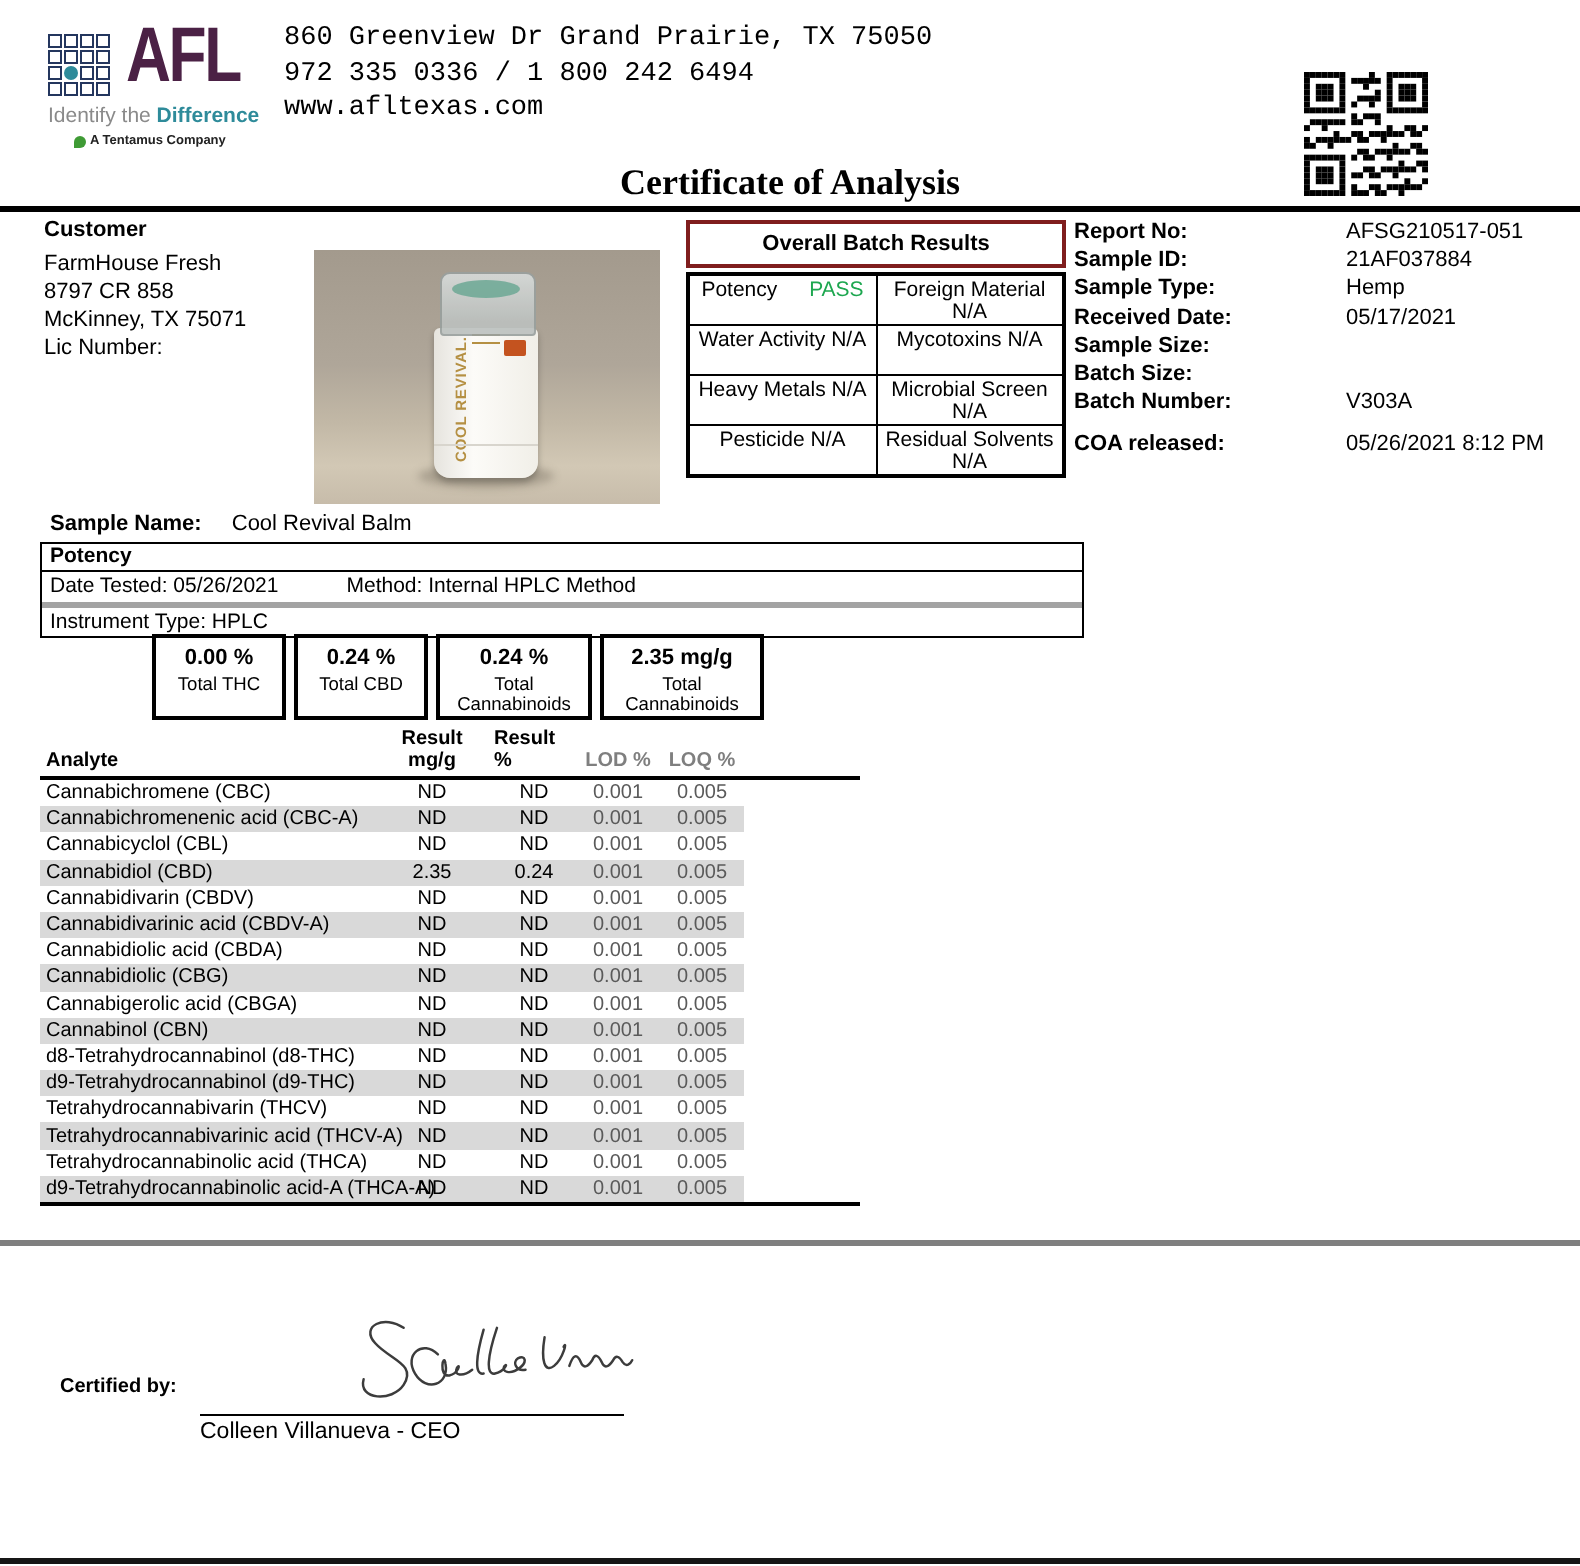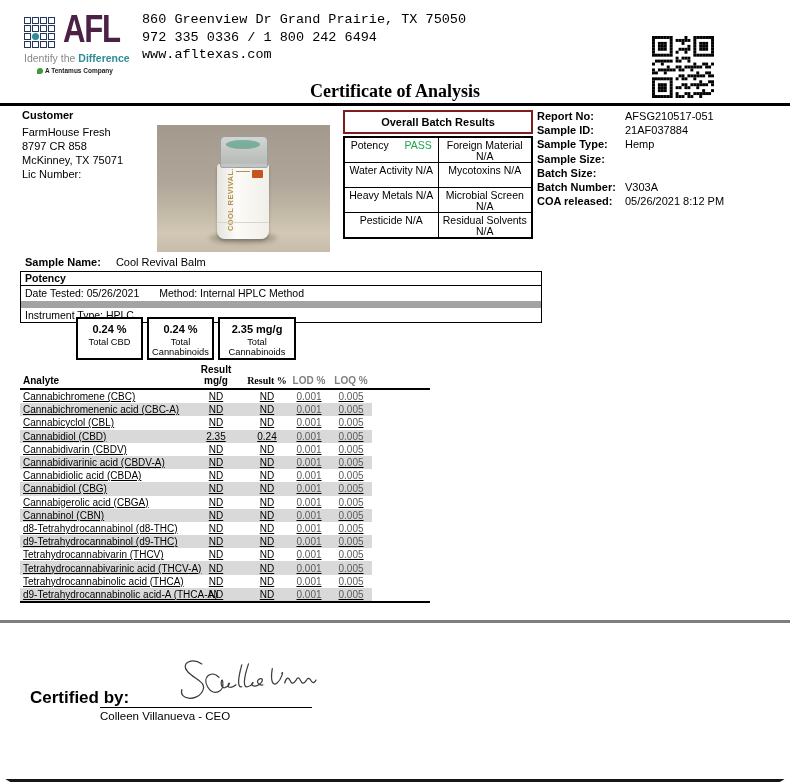--- a/index.html
+++ b/index.html
@@ -1,17 +1,17 @@
 <!DOCTYPE html>
 <html style="--pass-green: #1ea750; --afl-plum: #4b2145; --brand-teal: #2e8b9a; --row-shade: #d9d9d9;"><head>
 <meta charset="utf-8">
 <style>
   html,body{margin:0;padding:0;background:#fff;}
   .page{position:relative;width:790px;height:783px;background:#fff;overflow:hidden;
-        font-family:"Liberation Sans",sans-serif;color:#000;border-radius:16px;}
+        font-family:"Liberation Sans",sans-serif;color:#000;}
 
   
   .logo-block{position:absolute;left:24px;top:16px;width:120px;height:62px;}
   .logo-grid{position:absolute;left:0;top:1px;display:grid;grid-template-columns:repeat(4,7px);grid-auto-rows:7px;gap:1px;}
   .logo-grid i{width:5px;height:5px;border:1.4px solid #24365e;display:block;}
   .logo-grid i.dot{border:none;background:var(--brand-teal);border-radius:50%;width:7.5px;height:7.5px;margin:-0.5px;}
   .afl-acronym{position:absolute;left:39px;top:-9px;font-size:38px;font-weight:bold;color:var(--afl-plum);
                transform:scale(0.82,1.02);transform-origin:left top;letter-spacing:-1.5px;}
   .tagline{position:absolute;left:0;top:36px;font-size:10.5px;color:#8a8a8a;white-space:nowrap;}
   .tagline .tag-diff{color:var(--brand-teal);font-weight:bold;}
@@ -50,60 +50,60 @@
 
   
   .batch{position:absolute;left:343px;top:110px;width:190px;}
   .batch-header{border:2px solid #7f1d1d;font-weight:bold;font-size:11px;text-align:center;padding:4px 0;background:#fff;}
   .batch-grid{display:grid;grid-template-columns:1fr 1fr;gap:1px;background:#000;border:2px solid #000;margin-top:2px;}
   .batch-cell{background:#fff;text-align:center;font-size:10.5px;line-height:11.5px;padding:1.5px 0;height:21px;}
   .batch-cell .bval.pass{color:var(--pass-green);padding-left:13px;}
 
   
   .rinfo{position:absolute;left:537px;top:109px;font-size:11px;}
-  .rinfo-row{height:14.2px;display:flex;align-items:center;}
+  .rinfo-row{height:14.2px;display:flex;align-items:center;gap:48px;}
   .rinfo-row .rlabel{font-weight:bold;width:88px;flex:none;}
   .rinfo-row:nth-child(8){margin-top:7px;}
 
   
   .sample{position:absolute;left:25px;top:256px;font-size:11px;}
   .sample .slabel{font-weight:bold;margin-right:12px;}
   .potency{position:absolute;left:20px;top:271px;width:520px;border:1px solid #000;font-size:10.5px;background:#fff;}
   .potency .ptitle{font-weight:bold;padding:0 4px;height:13px;line-height:13px;border-bottom:1px solid #000;}
-  .potency .pline1{padding:1px 4px;height:12.5px;line-height:12.5px;border-bottom:7px solid #a3a3a3;display:flex;gap:20px;}
+  .potency .pline1{padding:1px 4px;height:12.5px;line-height:12.5px;border-bottom:3px solid #a3a3a3;display:flex;gap:34px;}
   .potency .pline2{padding:1px 4px;height:12.5px;line-height:12.5px;}
 
   
   .sumboxes{position:absolute;left:76px;top:317px;display:flex;gap:4px;}
   .sumbox{border:2px solid #000;height:35px;text-align:center;padding-top:4px;background:#fff;}
   .sumbox:nth-child(1),.sumbox:nth-child(2){width:63px;}
   .sumbox:nth-child(3){width:74px;}
   .sumbox:nth-child(4){width:78px;}
   .sumbox:nth-child(5){width:62px;}
   .sumbox .sval{font-weight:bold;font-size:11px;}
   .sumbox .slab{font-size:9.3px;line-height:10.3px;margin-top:2px;white-space:pre-line;}
 
   
   .atable{position:absolute;left:20px;top:364px;width:410px;font-size:10px;}
   .ahead{display:grid;grid-template-columns:165px 62px 40px 44px 40px;align-items:end;
          border-bottom:2px solid #000;padding-bottom:2px;font-weight:bold;}
   .ahead .h-analyte{padding-left:3px;}
   .ahead .h-mg{text-align:center;white-space:pre-line;line-height:11px;}
-  .ahead .h-pct{text-align:center;font-family:Liberation Serif, serif;}
+  .ahead .h-pct{}
   .ahead .h-lod,.ahead .h-loq{text-align:center;color:#7f7f7f;}
-  .trow{display:grid;grid-template-columns:165px 62px 40px 44px 40px;width:352px;height:13.2px;align-items:center;text-decoration:underline;}
+  .trow{display:grid;grid-template-columns:165px 62px 40px 44px 40px;width:352px;height:13.2px;align-items:center;}
   .arows .trow:nth-child(even){background:var(--row-shade);}
   .trow .c-name{padding-left:3px;white-space:nowrap;}
   .trow .c-mg,.trow .c-pct{text-align:center;}
   .trow .c-lod,.trow .c-loq{text-align:center;color:#5a5a5a;}
   .abottom{border-top:2px solid #000;width:410px;height:0;}
 
   
   .divider{position:absolute;left:0;top:620px;width:790px;height:3px;background:#7f7f7f;}
-  .certified{position:absolute;left:30px;top:688px;font-size:17px;font-weight:bold;}
+  .certified{position:absolute;left:30px;top:688px;font-size:10px;font-weight:bold;}
   .sig-svg{position:absolute;left:118px;top:656px;width:200px;height:52px;}
   .sigline{position:absolute;left:100px;top:707px;width:212px;border-top:1.5px solid #000;}
   .signame{position:absolute;left:100px;top:710px;width:212px;text-align:left;font-size:11.5px;}
   .bottomline{position:absolute;left:0;top:779px;width:790px;height:3px;background:#161616;}
 </style>
 </head>
 <body>
 
 <div class="page">
 
@@ -428,20 +428,24 @@
     </div>
       <div class="rinfo-row">
       <span class="rlabel">Sample ID:</span>
       <span class="rvalue">21AF037884</span>
     </div>
       <div class="rinfo-row">
       <span class="rlabel">Sample Type:</span>
       <span class="rvalue">Hemp</span>
     </div>
       <div class="rinfo-row">
+      <span class="rlabel">Received Date:</span>
+      <span class="rvalue">05/17/2021</span>
+    </div>
+      <div class="rinfo-row">
       <span class="rlabel">Sample Size:</span>
       <span class="rvalue"></span>
     </div>
       <div class="rinfo-row">
       <span class="rlabel">Batch Size:</span>
       <span class="rvalue"></span>
     </div>
       <div class="rinfo-row">
       <span class="rlabel">Batch Number:</span>
       <span class="rvalue">V303A</span>
@@ -461,20 +465,24 @@
     <div class="ptitle">Potency</div>
     <div class="pline1">
       <span>Date Tested: 05/26/2021</span>
       <span>Method: Internal HPLC Method</span>
     </div>
     <div class="pline2">Instrument Type: HPLC</div>
   </div>
 
   <div class="sumboxes">
 
+  <div class="sumbox">
+      <div class="sval">0.00 %</div>
+      <div class="slab">Total THC</div>
+    </div>
       <div class="sumbox">
       <div class="sval">0.24 %</div>
       <div class="slab">Total CBD</div>
     </div>
       <div class="sumbox">
       <div class="sval">0.24 %</div>
       <div class="slab">Total
 Cannabinoids</div>
     </div>
       <div class="sumbox">
@@ -538,21 +546,21 @@
         <span class="c-loq">0.005</span>
       </div>
         <div class="trow">
         <span class="c-name">Cannabidiolic acid (CBDA)</span>
         <span class="c-mg">ND</span>
         <span class="c-pct">ND</span>
         <span class="c-lod">0.001</span>
         <span class="c-loq">0.005</span>
       </div>
         <div class="trow">
-        <span class="c-name">Cannabidiol (CBG)</span>
+        <span class="c-name">Cannabidiolic (CBG)</span>
         <span class="c-mg">ND</span>
         <span class="c-pct">ND</span>
         <span class="c-lod">0.001</span>
         <span class="c-loq">0.005</span>
       </div>
         <div class="trow">
         <span class="c-name">Cannabigerolic acid (CBGA)</span>
         <span class="c-mg">ND</span>
         <span class="c-pct">ND</span>
         <span class="c-lod">0.001</span>

